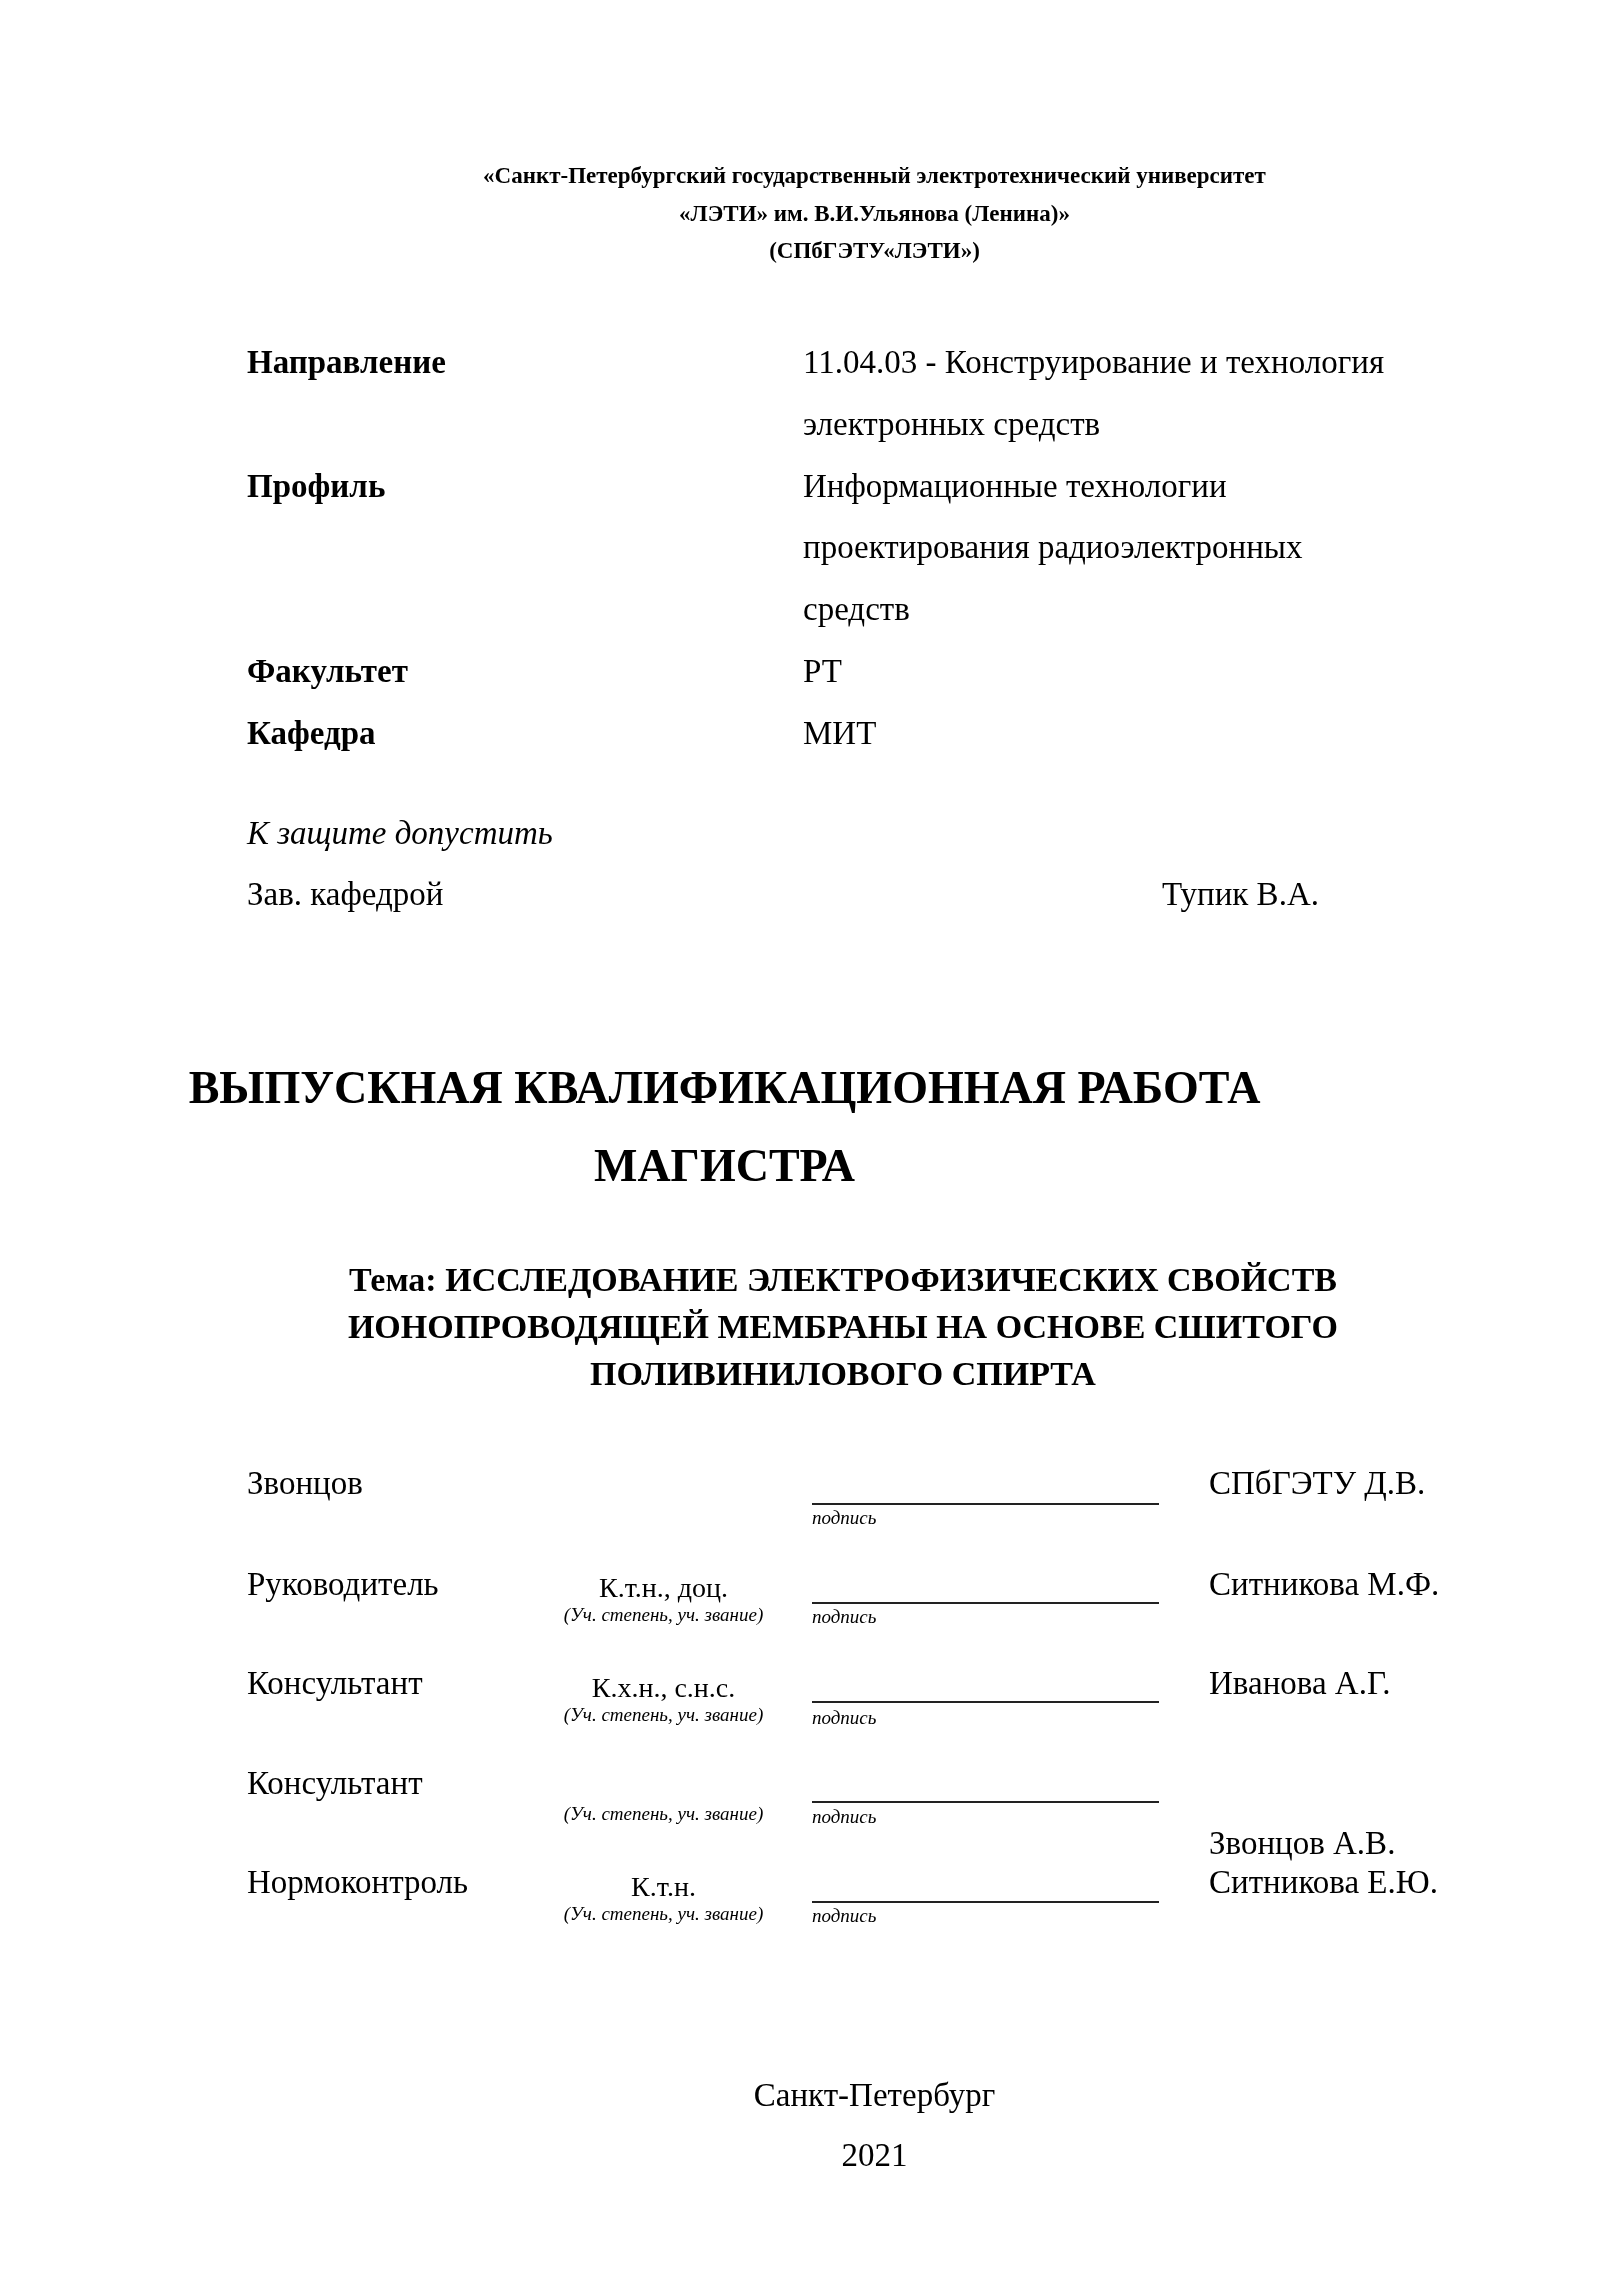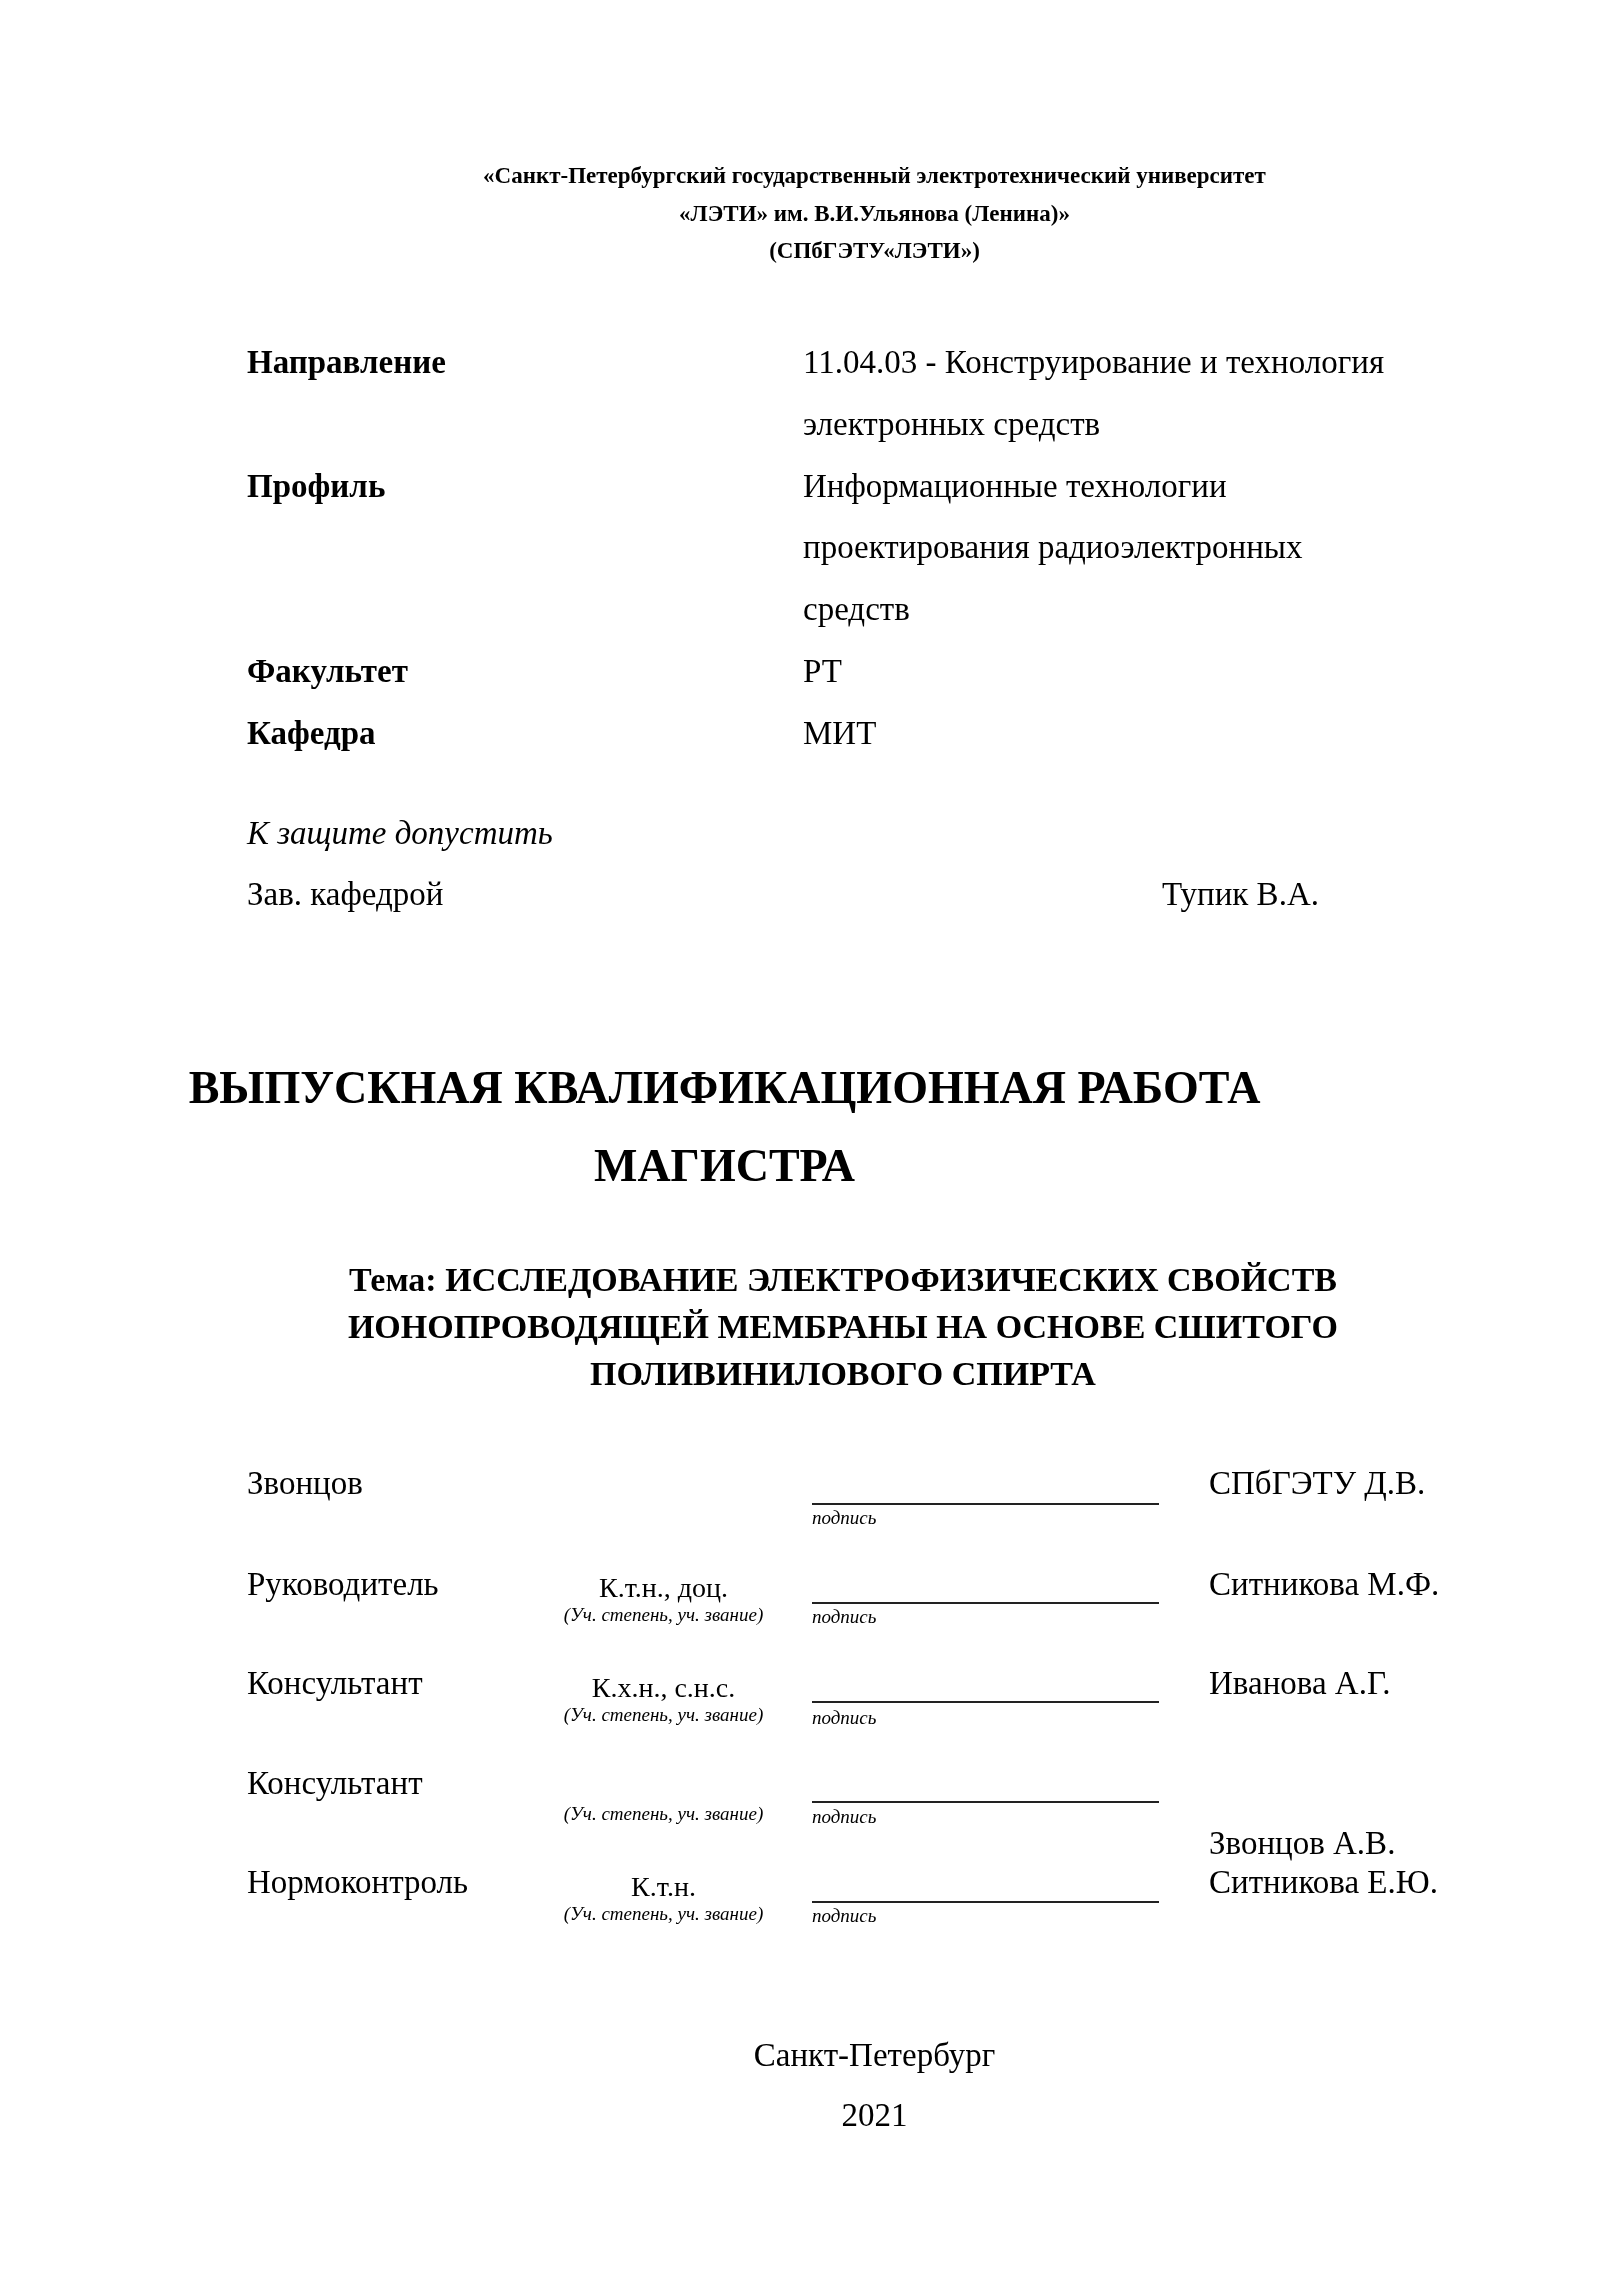--- a/index.html
+++ b/index.html
@@ -136,20 +136,21 @@
 
     .footer-line {
       position: absolute;
       left: 0;
       width: 1623px;
       text-align: center;
       font-size: 33px;
       line-height: 39px;
       padding-left: 126px;
       box-sizing: border-box;
+      margin-top: 40px;
     }
   </style>
 </head>
 <body>
 
 <div>
   <div class="header-line" style="top:157px;">«Санкт-Петербургский государственный электротехнический университет</div>
   <div class="header-line" style="top:195px;">«ЛЭТИ» им. В.И.Ульянова (Ленина)»</div>
   <div class="header-line" style="top:232px;">(СПбГЭТУ«ЛЭТИ»)</div>
 </div>

